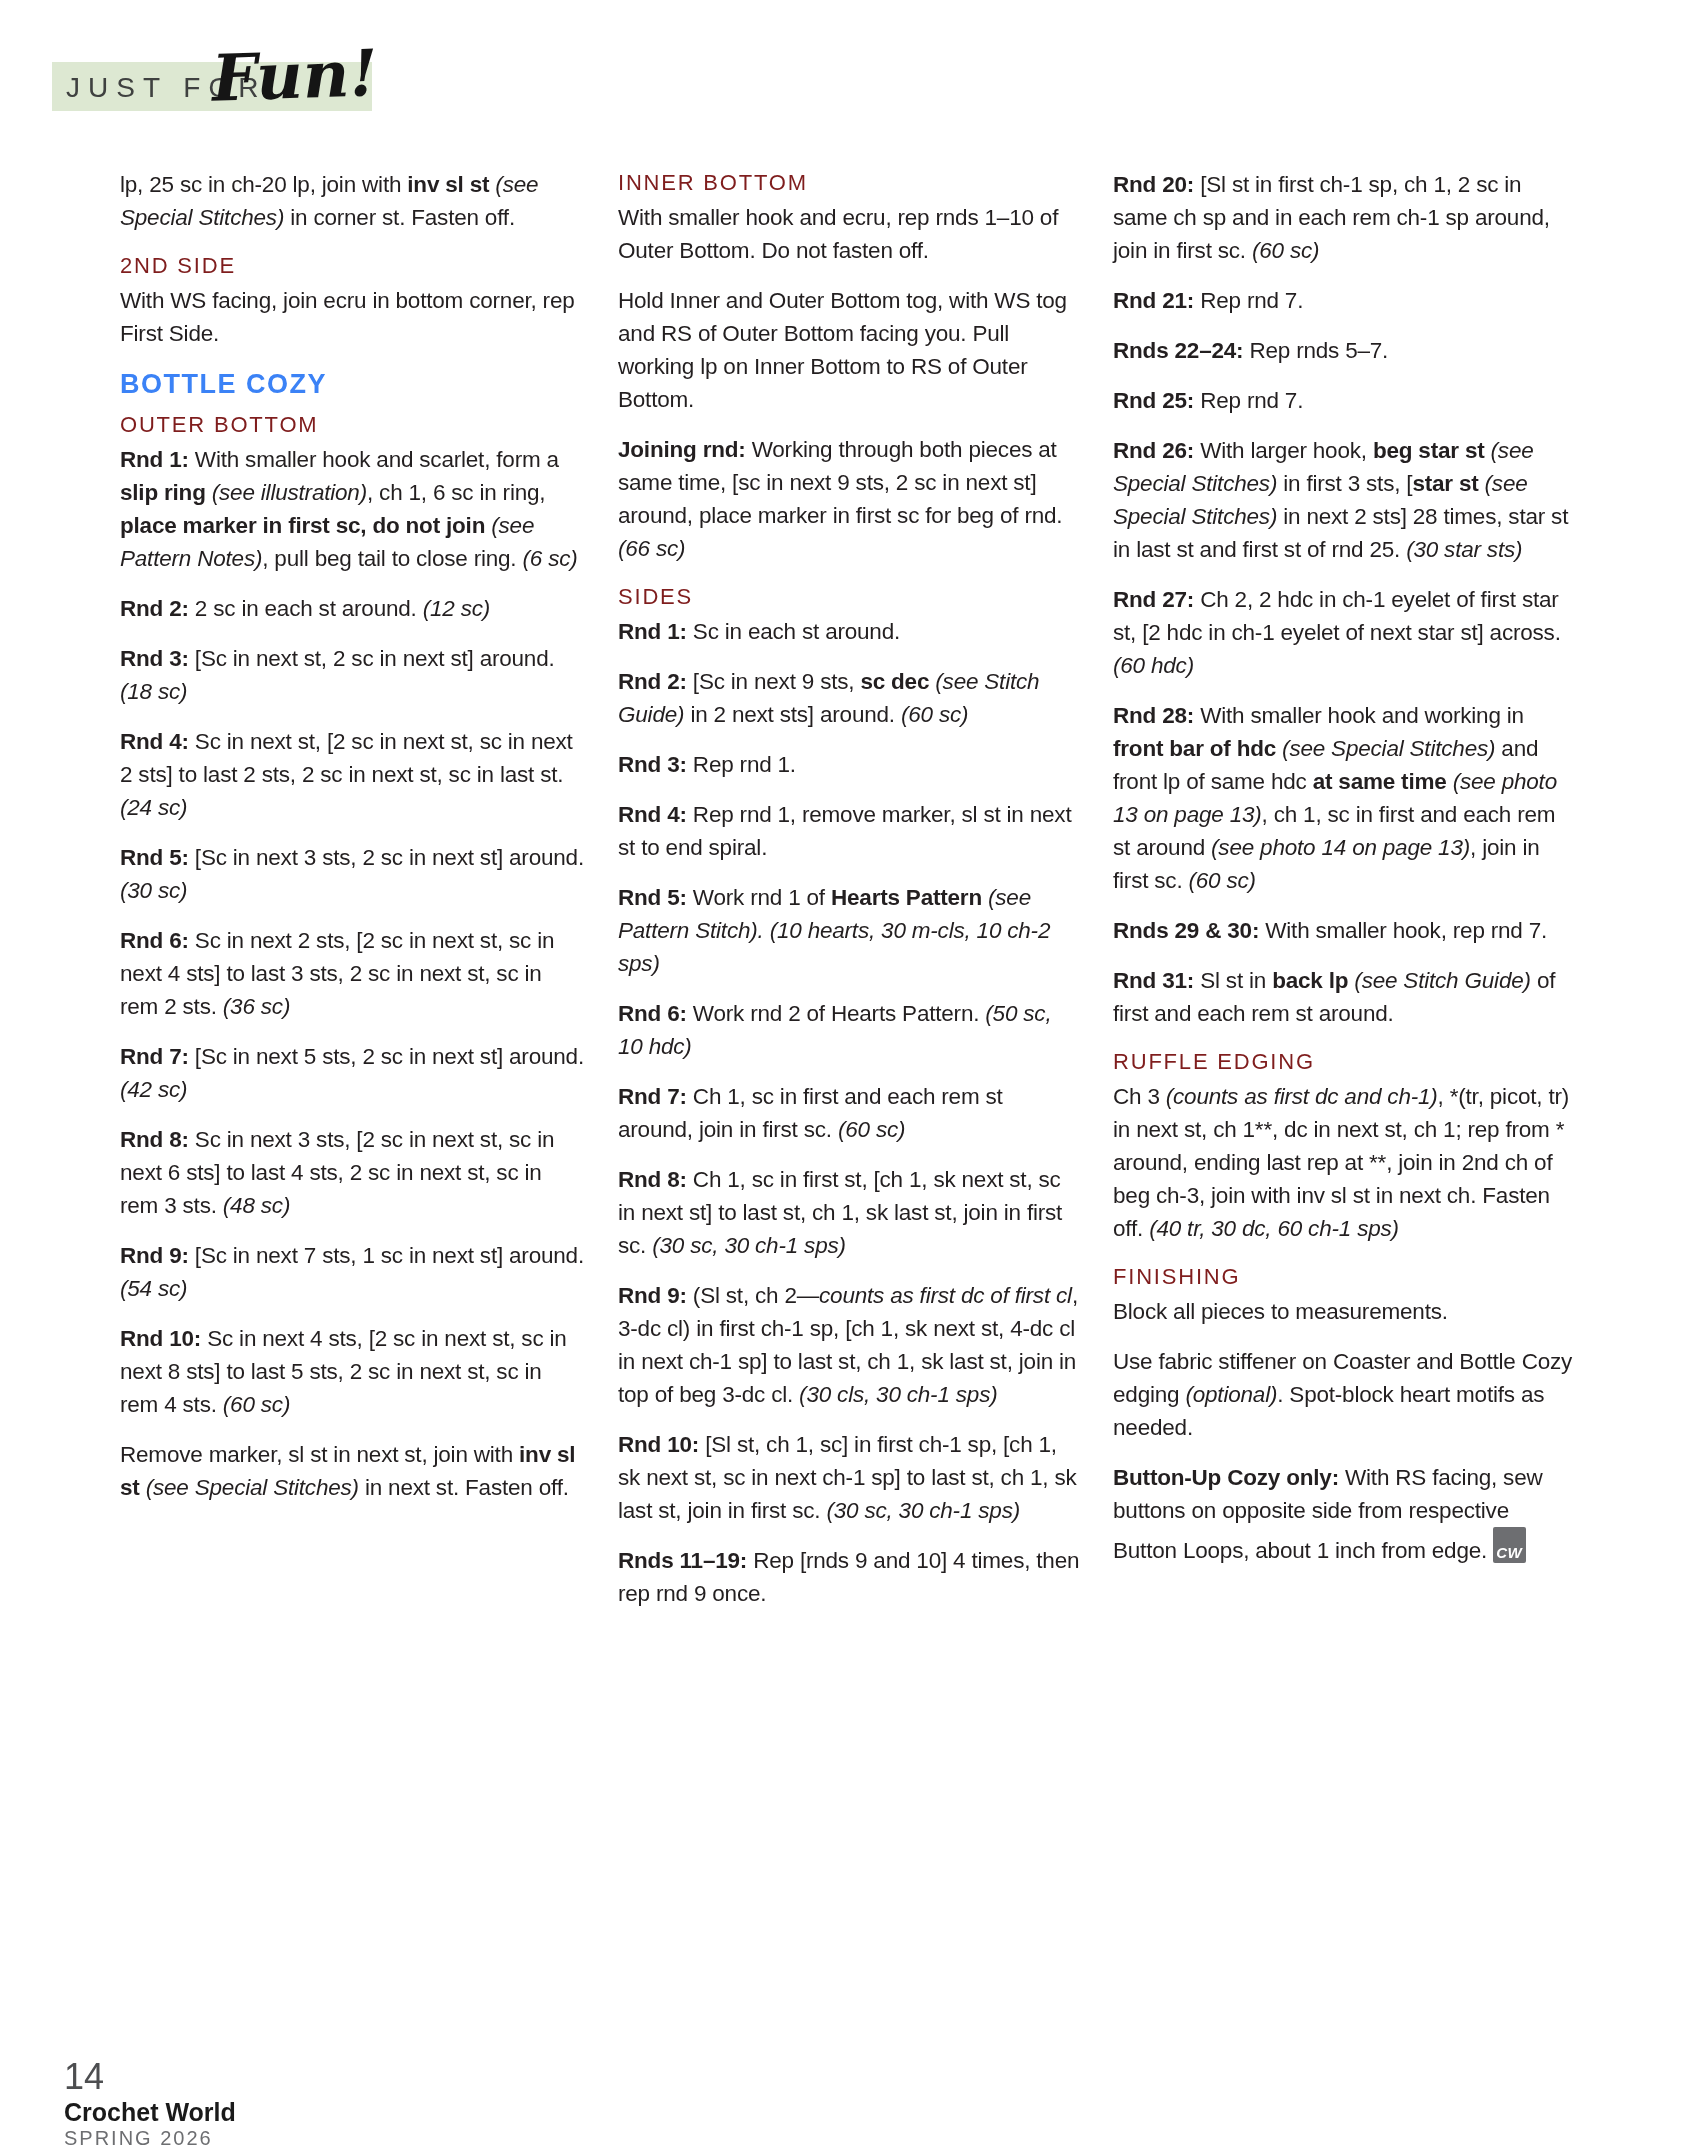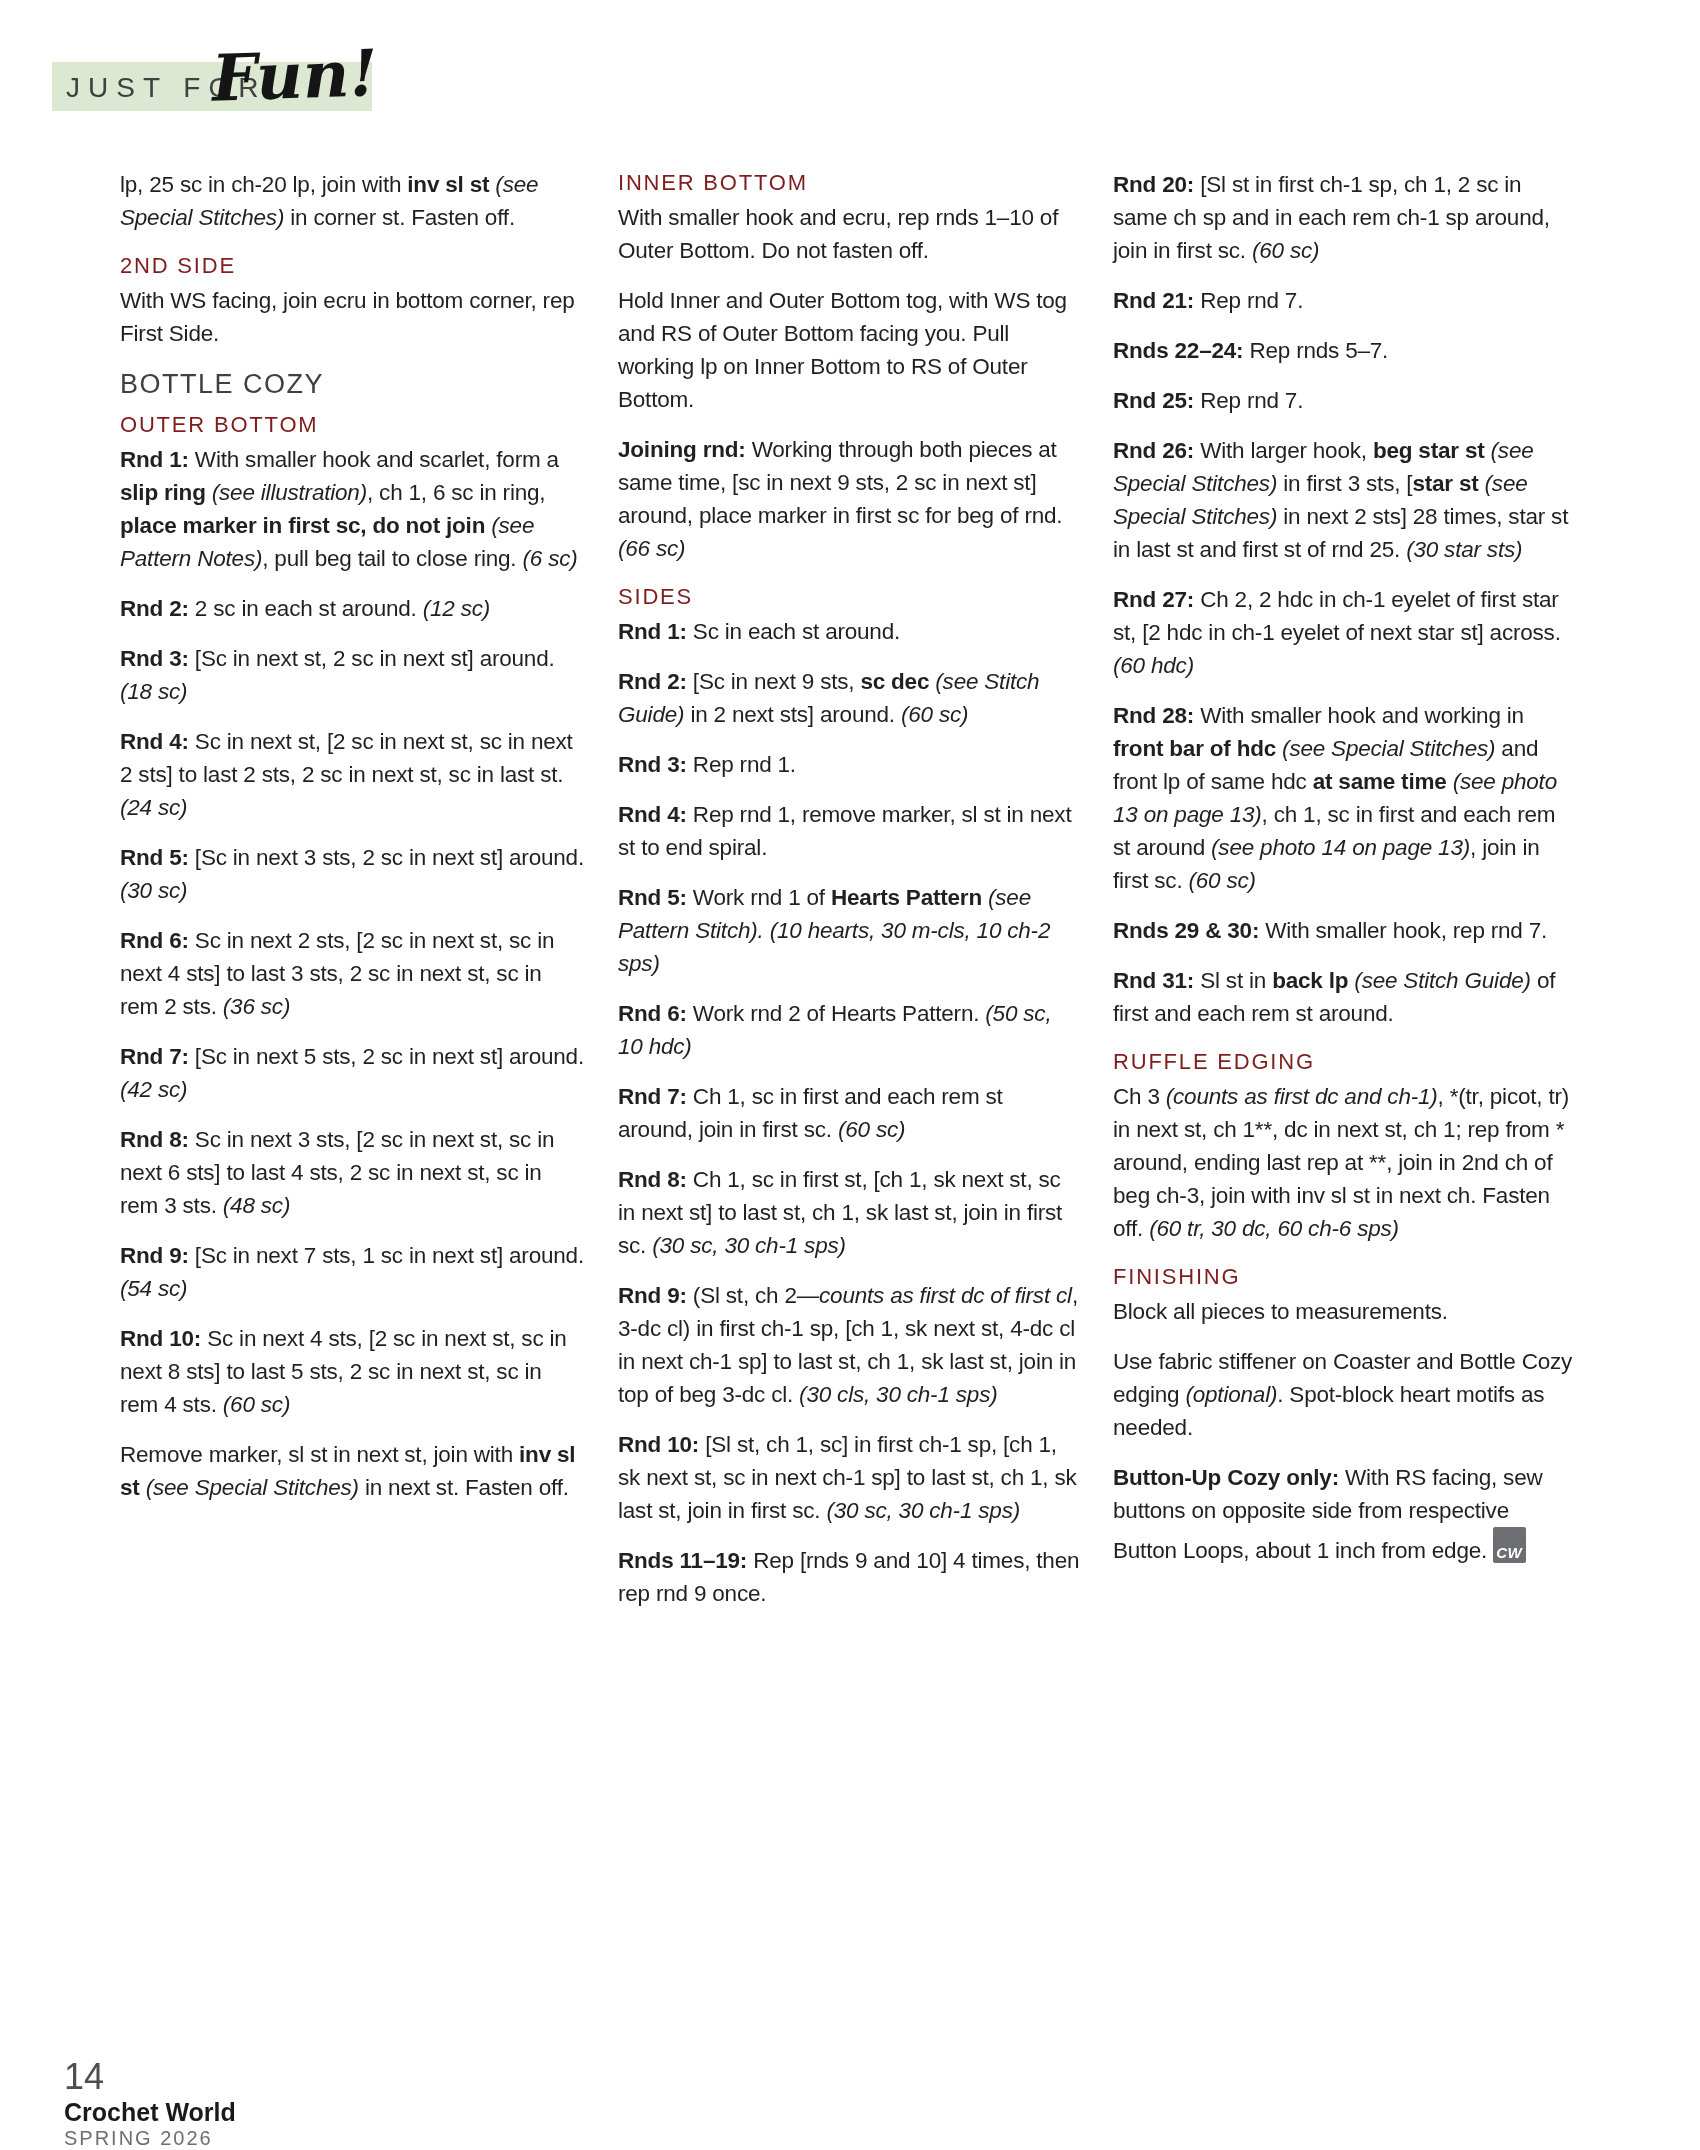--- a/index.html
+++ b/index.html
@@ -41,21 +41,21 @@
   }
   .col-1 { left: 120px; }
   .col-2 { left: 618px; }
   .col-3 { left: 1113px; }
 
   .para { margin: 0 0 17px 0; }
   .run-b { font-weight: 700; margin-top: 25px; }
   .run-i { font-style: italic; }
 
   .head1 {
-    font-weight: 400; color: #404040;
+    font-weight: 700; color: #3b82f6;
     font-size: 27px; letter-spacing: 1.5px;
     margin: 14px 0 6px 0; line-height: 34px;
   }
   .head2 {
     font-weight: 400; color: #7f1d1d;
     font-size: 22px; letter-spacing: 1.8px;
     margin: 9px 0 3px 0; line-height: 30px;
   }
   .col > :first-child { margin-top: 0; }
 
@@ -135,21 +135,21 @@
       <p class="para"><span class="run-b">Rnd 20: </span><span>[Sl st in first ch-1 sp, ch 1, 2 sc in same ch sp and in each rem ch-1 sp around, join in first sc. </span><span class="run-i">(60 sc)</span></p>
       <p class="para"><span class="run-b">Rnd 21: </span><span>Rep rnd 7.</span></p>
       <p class="para"><span class="run-b">Rnds 22–24: </span><span>Rep rnds 5–7.</span></p>
       <p class="para"><span class="run-b">Rnd 25: </span><span>Rep rnd 7.</span></p>
       <p class="para"><span class="run-b">Rnd 26: </span><span>With larger hook, </span><span class="run-b">beg star st </span><span class="run-i">(see Special Stitches)</span><span> in first 3 sts, [</span><span class="run-b">star st </span><span class="run-i">(see Special Stitches)</span><span> in next 2 sts] 28 times, star st in last st and first st of rnd 25. </span><span class="run-i">(30 star sts)</span></p>
       <p class="para"><span class="run-b">Rnd 27: </span><span>Ch 2, 2 hdc in ch-1 eyelet of first star st, [2 hdc in ch-1 eyelet of next star st] across. </span><span class="run-i">(60 hdc)</span></p>
       <p class="para"><span class="run-b">Rnd 28: </span><span>With smaller hook and working in </span><span class="run-b">front bar of hdc </span><span class="run-i">(see Special Stitches)</span><span> and front lp of same hdc </span><span class="run-b">at same time </span><span class="run-i">(see photo 13 on page 13)</span><span>, ch 1, sc in first and each rem st around </span><span class="run-i">(see photo 14 on page 13)</span><span>, join in first sc. </span><span class="run-i">(60 sc)</span></p>
       <p class="para"><span class="run-b">Rnds 29 &amp; 30: </span><span>With smaller hook, rep rnd 7.</span></p>
       <p class="para"><span class="run-b">Rnd 31: </span><span>Sl st in </span><span class="run-b">back lp </span><span class="run-i">(see Stitch Guide)</span><span> of first and each rem st around.</span></p>
       <div class="head2">RUFFLE EDGING</div>
-      <p class="para"><span>Ch 3 </span><span class="run-i">(counts as first dc and ch-1)</span><span>, *(tr, picot, tr) in next st, ch 1**, dc in next st, ch 1; rep from * around, ending last rep at **, join in 2nd ch of beg ch-3, join with inv sl st in next ch. Fasten off. </span><span class="run-i">(60 tr, 30 dc, 60 ch-6 sps)</span></p>
+      <p class="para"><span>Ch 3 </span><span class="run-i">(counts as first dc and ch-1)</span><span>, *(tr, picot, tr) in next st, ch 1**, dc in next st, ch 1; rep from * around, ending last rep at **, join in 2nd ch of beg ch-3, join with inv sl st in next ch. Fasten off. </span><span class="run-i">(40 tr, 30 dc, 60 ch-1 sps)</span></p>
       <div class="head2">FINISHING</div>
       <p class="para"><span>Block all pieces to measurements.</span></p>
       <p class="para"><span>Use fabric stiffener on Coaster and Bottle Cozy edging </span><span class="run-i">(optional)</span><span>. Spot-block heart motifs as needed.</span></p>
       <p class="para"><span class="run-b">Button-Up Cozy only: </span><span>With RS facing, sew buttons on opposite side from respective Button Loops, about 1 inch from edge. </span><span class="cw-badge">CW</span></p>
     </div>
 
   <div class="footer">
     <span class="page-number">14</span>
     <span class="magazine-title">Crochet World</span>
     <span class="issue-label">SPRING 2026</span>

